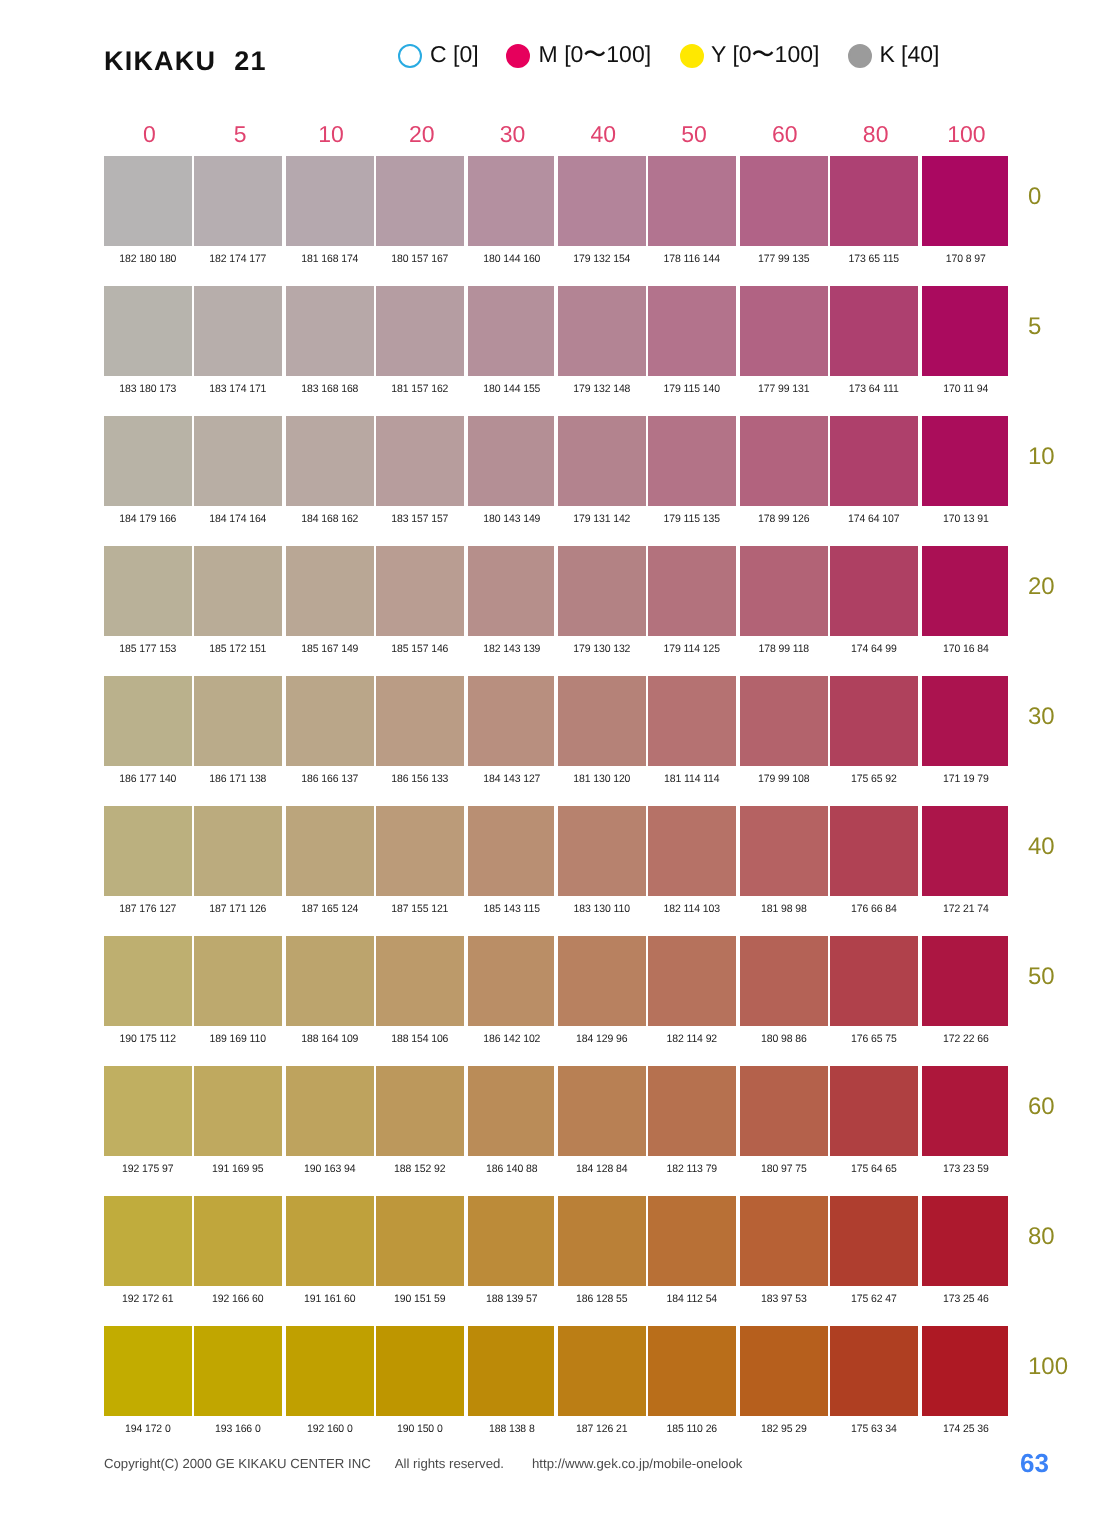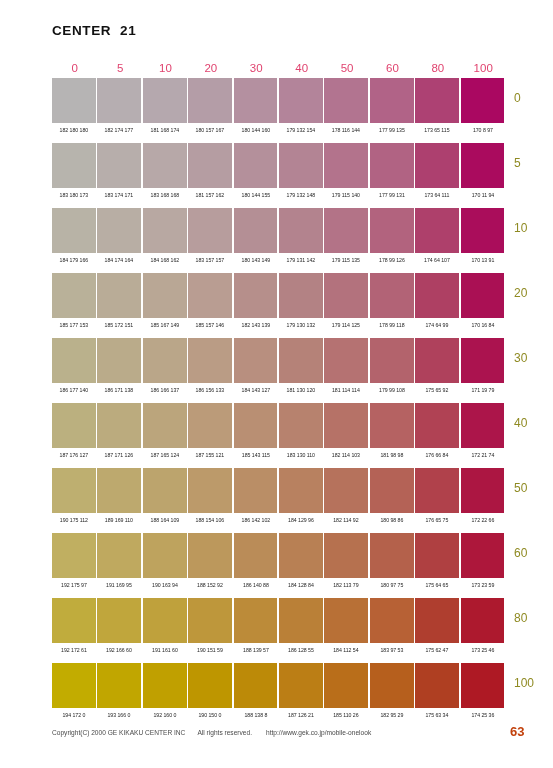--- a/index.html
+++ b/index.html
@@ -144,30 +144,48 @@
   }
   .footer .copy { }
   .footer .rights { margin-left: 12px; }
   .footer .url { margin-left: 14px; }
   .page-no {
     position: absolute;
     left: 510px;
     top: 724px;
     font-size: 13px;
     font-weight: bold;
-    color: #c2410c;
+    color: #3b82f6;
   }
 </style>
 </head>
 <body>
 
 <div class="header">
   <div class="chart-title">
-    <span>CENTER</span><span class="num">21</span>
+    <span>KIKAKU</span><span class="num">21</span>
   </div>
+  <div class="legend">
+      <div class="legend-item">
+        <span class="legend-dot" style="background: rgb(255, 255, 255); border: 1px solid rgb(41, 171, 226);"></span>
+        <span>C [0]</span>
+      </div>
+      <div class="legend-item">
+        <span class="legend-dot" style="background: rgb(230, 0, 92); border: 1px solid rgb(230, 0, 92);"></span>
+        <span>M [0〜100]</span>
+      </div>
+      <div class="legend-item">
+        <span class="legend-dot" style="background: rgb(255, 232, 0); border: 1px solid rgb(255, 232, 0);"></span>
+        <span>Y [0〜100]</span>
+      </div>
+      <div class="legend-item">
+        <span class="legend-dot" style="background: rgb(155, 155, 155); border: 1px solid rgb(155, 155, 155);"></span>
+        <span>K [40]</span>
+      </div>
+    </div>
 </div>
 
 <div class="grid-area">
   <div class="col-headers">
       <div class="col-head" style="color: rgb(224, 67, 111);">0</div>
       <div class="col-head" style="color: rgb(224, 67, 111);">5</div>
       <div class="col-head" style="color: rgb(224, 67, 111);">10</div>
       <div class="col-head" style="color: rgb(224, 67, 111);">20</div>
       <div class="col-head" style="color: rgb(224, 67, 111);">30</div>
       <div class="col-head" style="color: rgb(224, 67, 111);">40</div>

